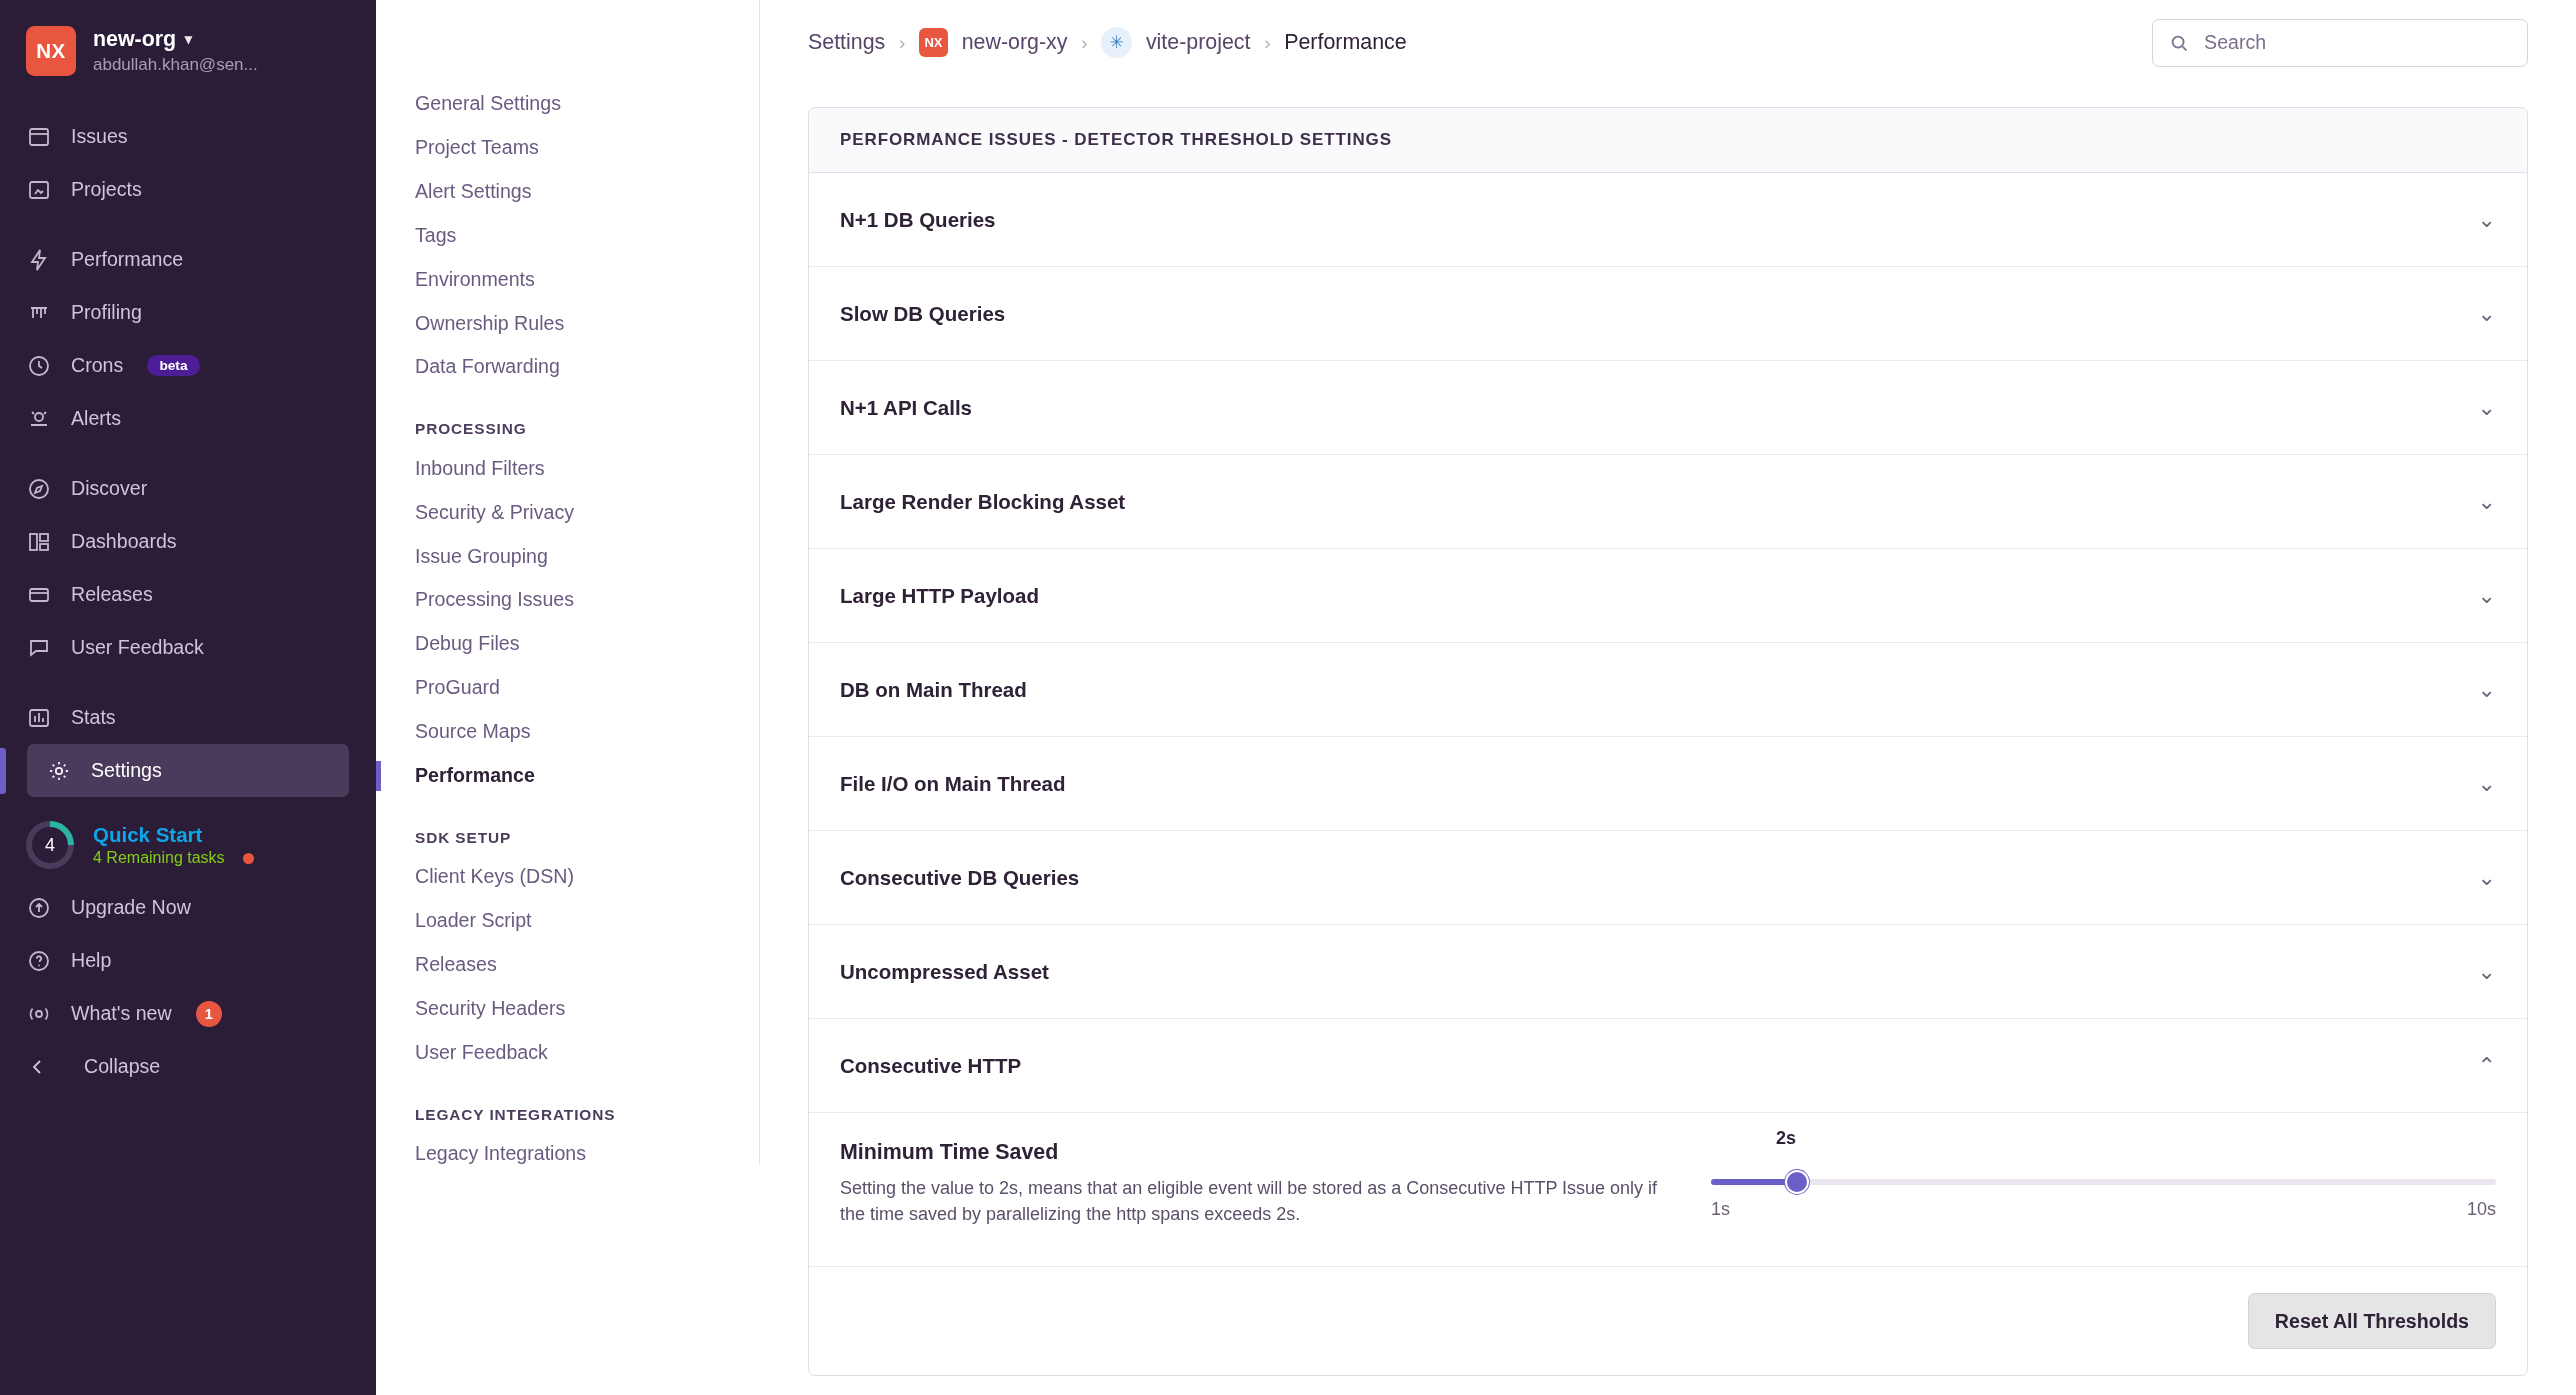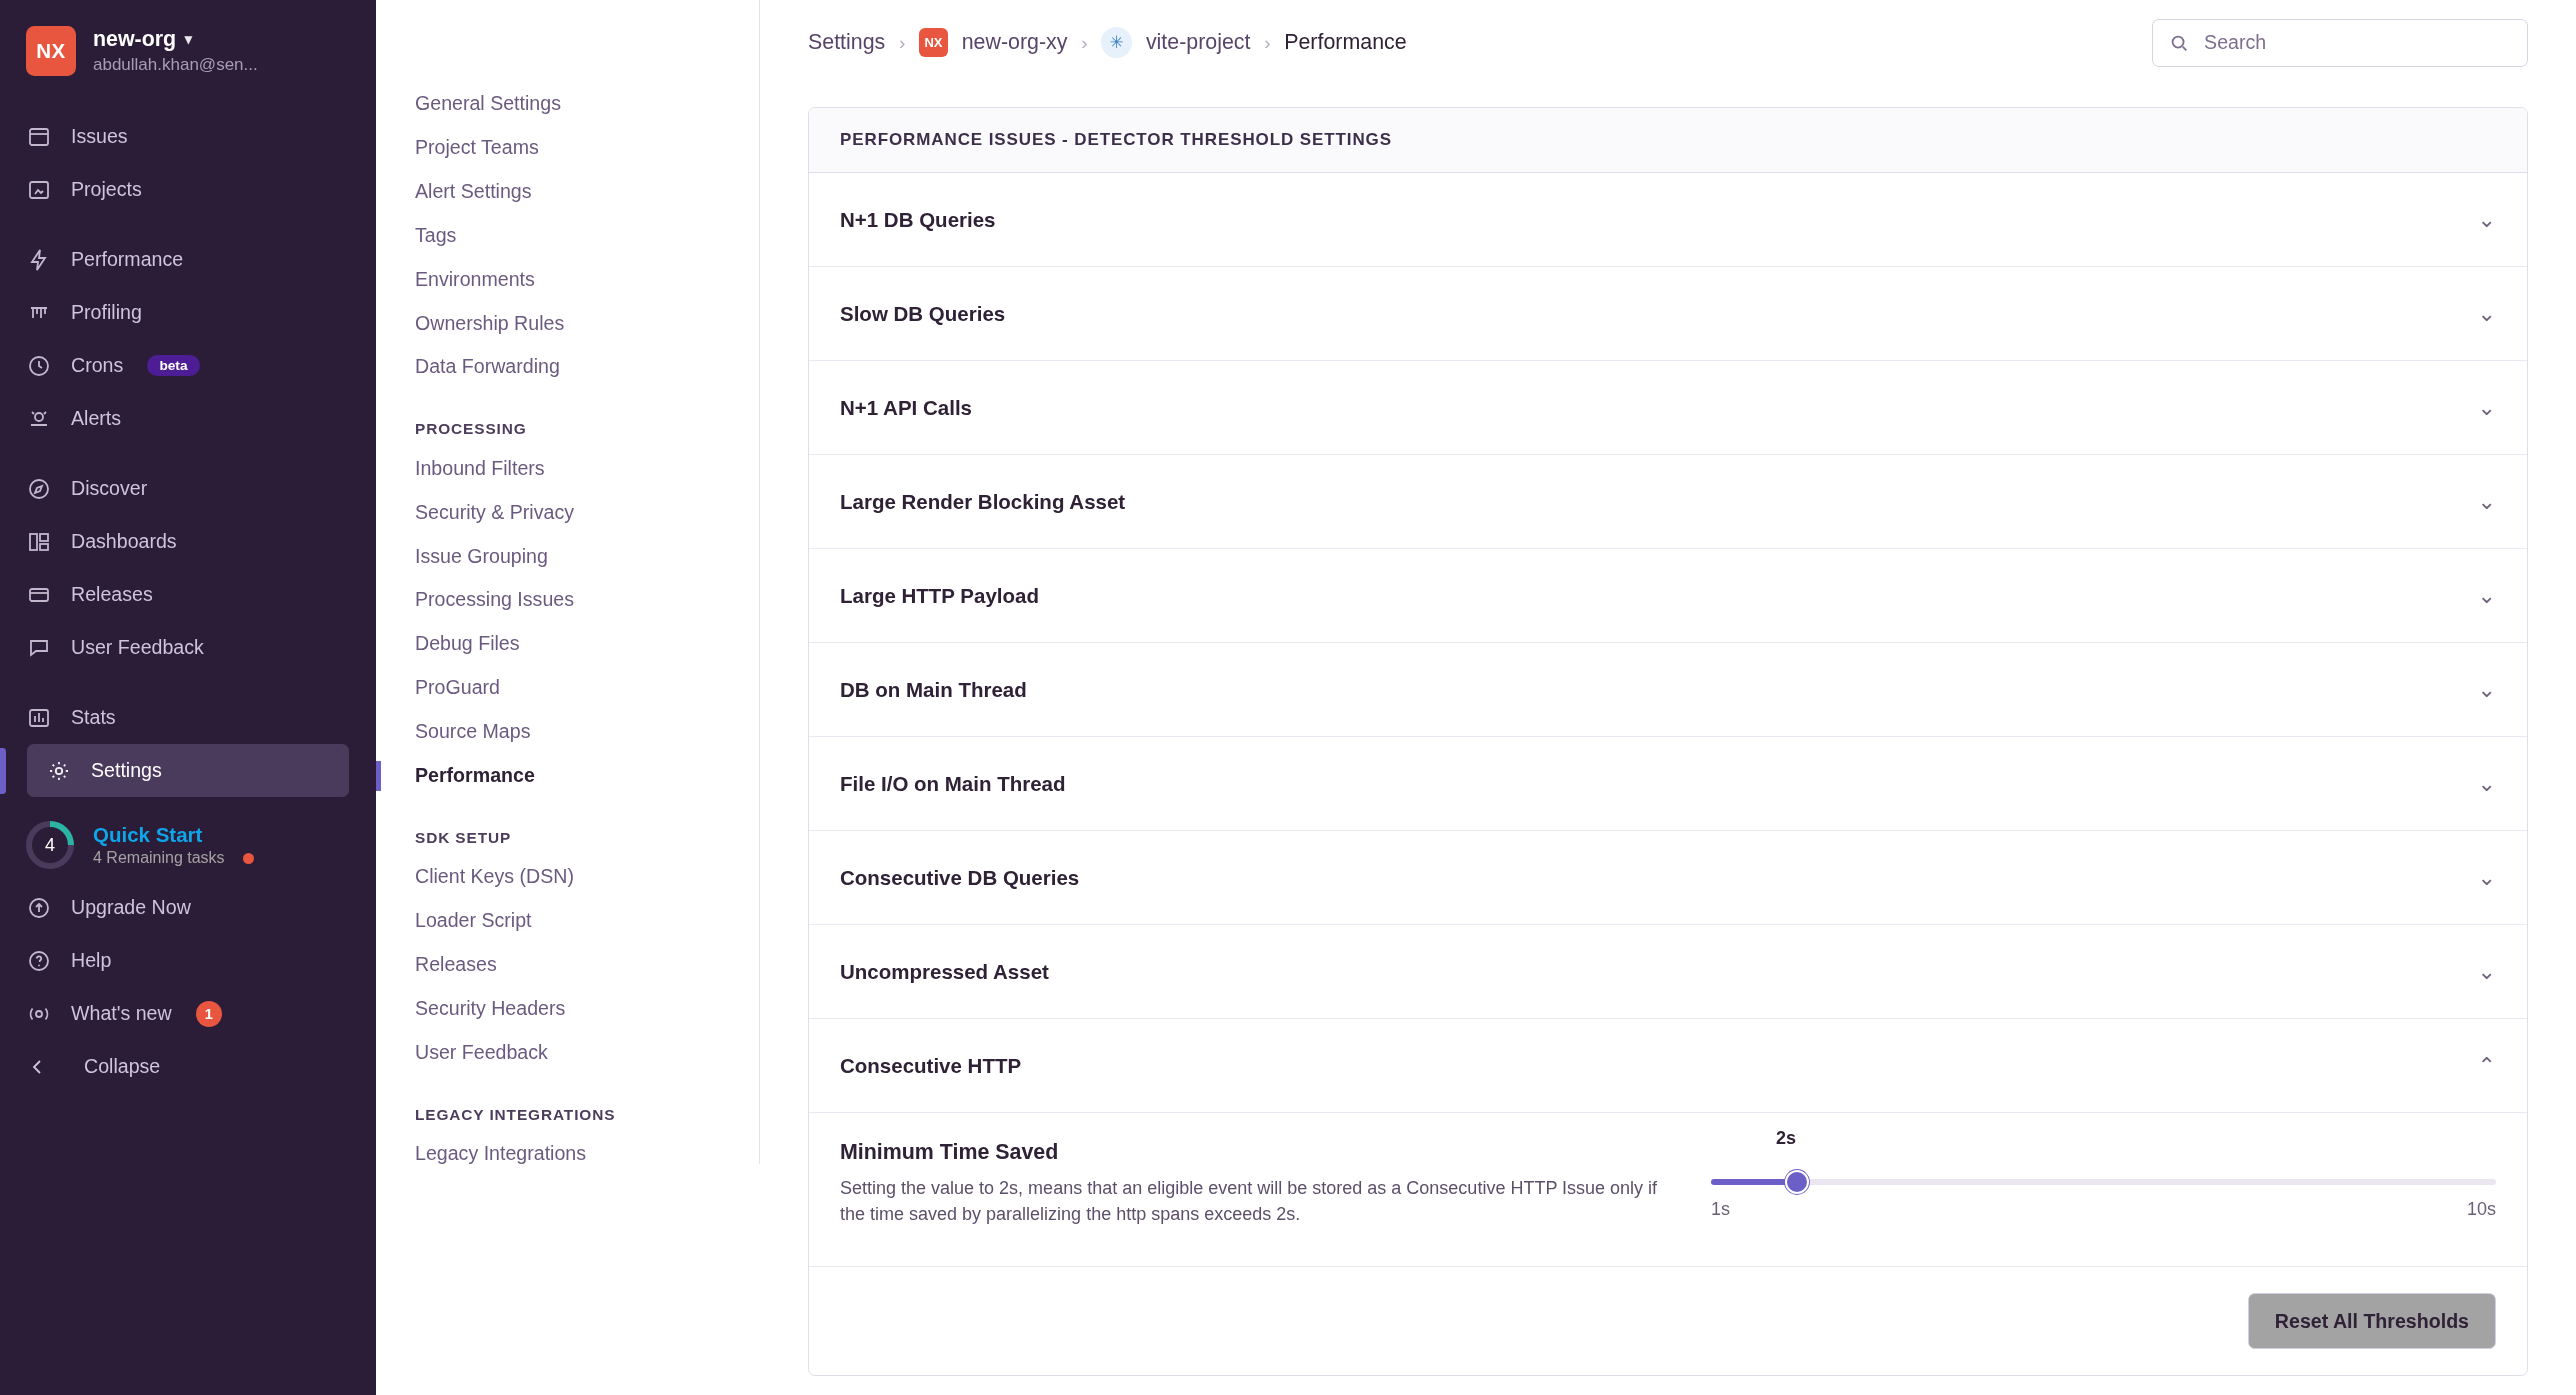--- a/index.html
+++ b/index.html
@@ -63,21 +63,21 @@
     width: 48px; height: 48px; border-radius: 50%;
     background: conic-gradient(#2bb3a4 0 25%, #4a3b5c 25% 100%);
     display: flex; align-items: center; justify-content: center;
     flex: 0 0 48px;
   }
   .ring .inner {
     width: 36px; height: 36px; border-radius: 50%; background: #2b1d38;
     color: #fff; font-size: 18px; display: flex; align-items: center; justify-content: center;
   }
   .qs-title { font-size: 20.5px; color: #0ea5e9; font-weight: 700; }
-  .qs-sub { font-size: 16px; color: #a3a3a3; margin-top: 2.6px; display: flex; align-items: center; gap: 18px; }
+  .qs-sub { font-size: 16px; color: #84cc16; margin-top: 2.6px; display: flex; align-items: center; gap: 18px; }
   .dot-red { width: 11px; height: 11px; border-radius: 50%; background: #e8563f; display: inline-block; }
 
   .bottom-nav { padding-bottom: 13.7px; }
   .collapse-row {
     display: flex; align-items: center; gap: 34px;
     height: 53px; padding: 0 26px; font-size: 19.6px; color: #cfc5da;
   }
 
   
   .settings-nav {
@@ -150,21 +150,21 @@
   .track .filled { position: absolute; left: 0; top: 0; bottom: 0; width: 11%; background: #6c5fc7; border-radius: 3.4px; }
   .knob {
     position: absolute; left: 11%; top: 50%; transform: translate(-50%, -50%);
     width: 24px; height: 24px; border-radius: 50%; background: #6c5fc7; border: 2.6px solid #fff;
     box-shadow: 0 0 0 0.9px #6c5fc7;
   }
   .ticks { display: flex; justify-content: space-between; margin-top: 13.7px; font-size: 18px; color: #6b5f77; }
 
   .panel-foot { padding: 26px 31px; display: flex; justify-content: flex-end; }
   .btn {
-    border: 0.9px solid #d6cee0; border-radius: 6.8px; background: #a3a3a3;
+    border: 0.9px solid #d6cee0; border-radius: 6.8px; background: #e5e5e5;
     padding: 15.4px 26px; font-size: 19.6px; color: #2f2136; font-weight: 600;
   }
   svg { display: block; }
 </style>
 </head>
 <body>
 
 <div class="app">
 
   <aside class="sidebar">

